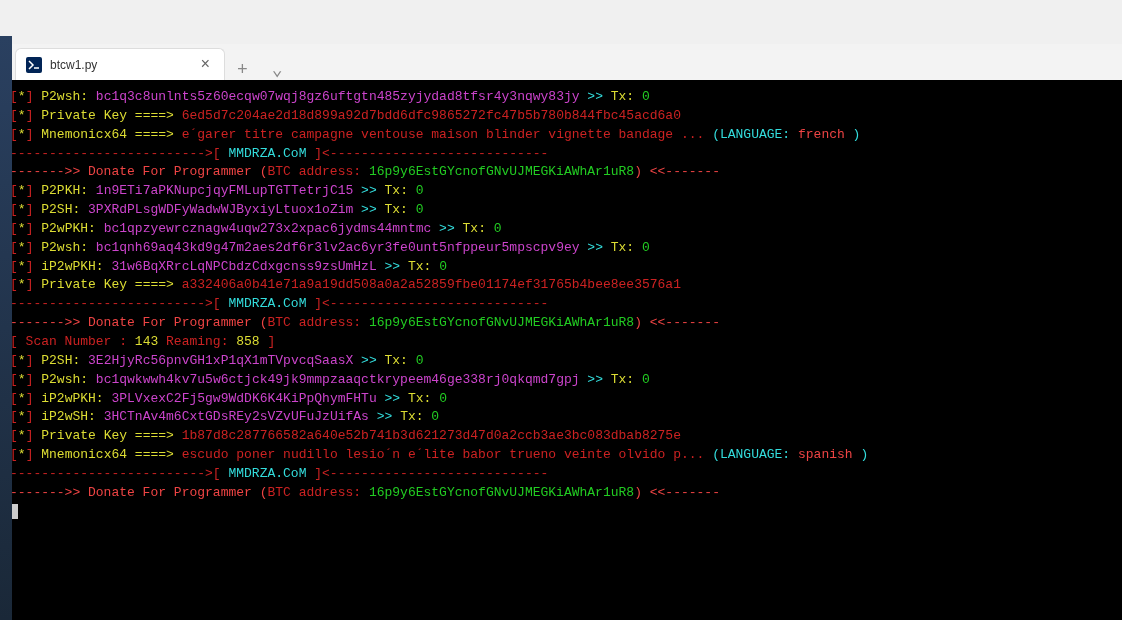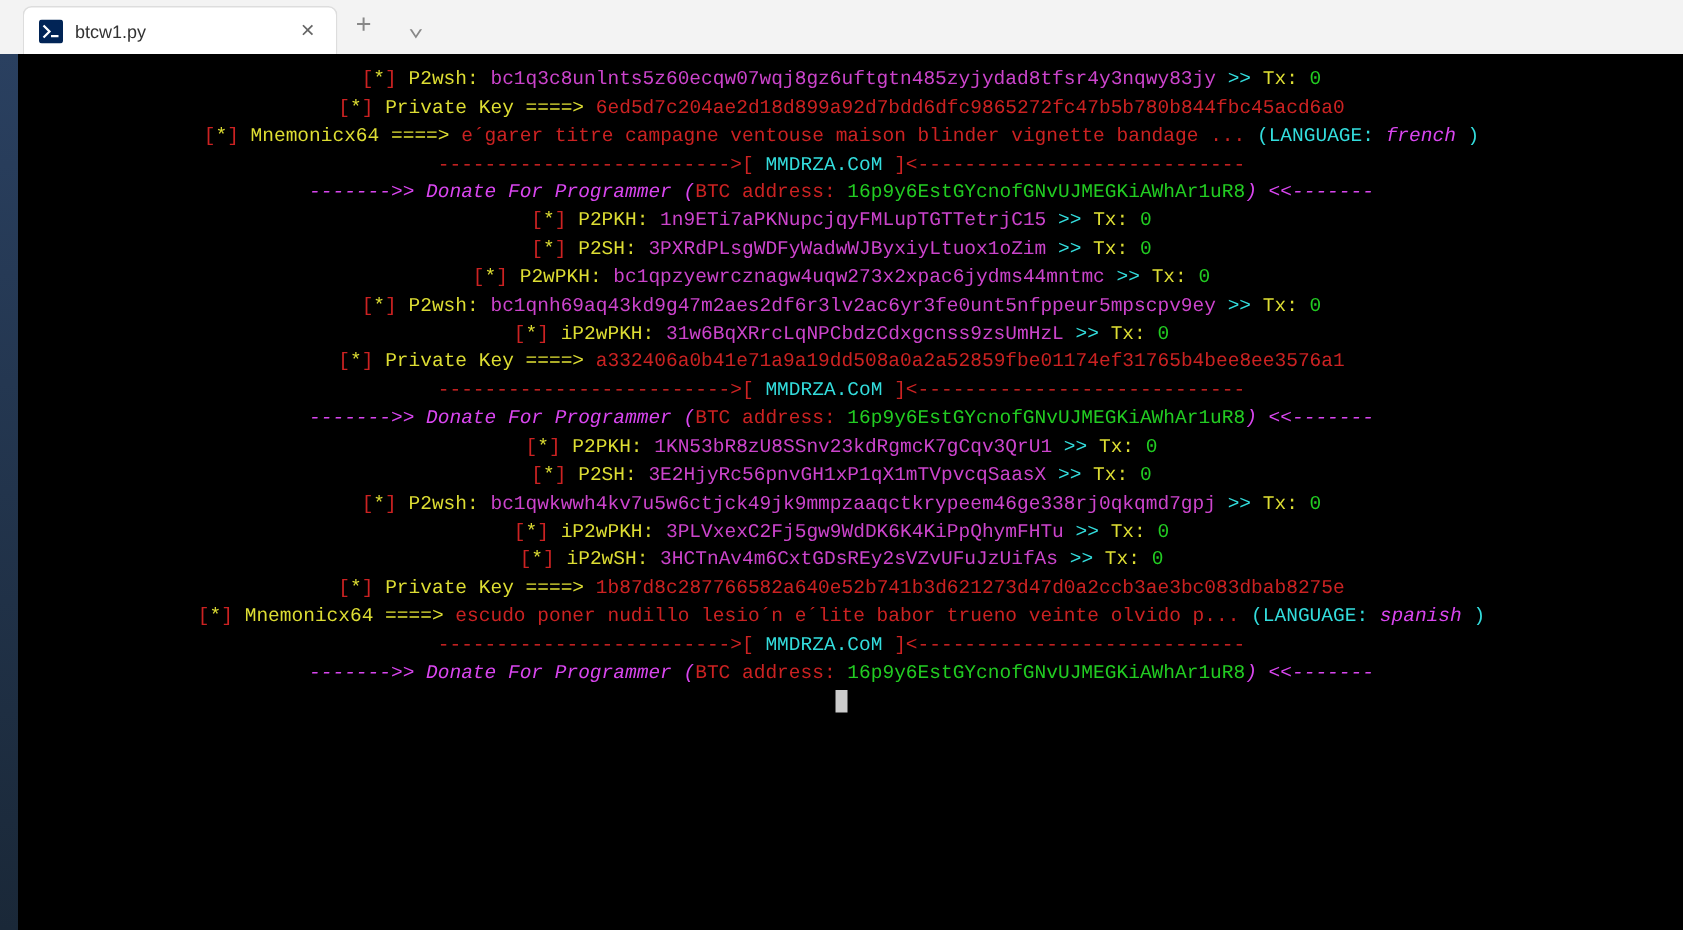--- a/index.html
+++ b/index.html
@@ -13,22 +13,23 @@
 }
 .window {
   display: flex;
   flex-direction: column;
   height: 100%;
 }
 .titlebar {
   background: #f3f3f3;
   height: 36px;
   display: flex;
-  align-items: center;
+  align-items: flex-end;
   padding-left: 15px;
+  margin-top: 44px;
 }
 .tab {
   background: #fff;
   border: 1px solid #ddd;
   border-bottom: none;
   border-radius: 6px 6px 0 0;
   padding: 6px 10px;
   display: flex;
   align-items: center;
   gap: 8px;
@@ -63,27 +64,27 @@
 }
 .terminal {
   background: #000;
   flex: 1;
   padding: 8px 10px;
   overflow: hidden;
   line-height: 1.45;
   white-space: nowrap;
   color: #ccc;
 }
-.line { display: block; text-align: center; }
+.line { display: block; }
 .red { color: #cc2222; }
 .yellow { color: #dddd33; }
 .green { color: #22cc22; }
 .magenta { color: #cc44cc; }
 .cyan { color: #33dddd; }
-.white { color: #d946ef; font-style: italic; }
+.white { color: #ef4444; }
 .cursor {
   display: inline-block;
   width: 8px;
   height: 15px;
   background: #ccc;
   vertical-align: middle;
 }
 .left-strip {
   position: absolute;
   left: 0;
@@ -122,21 +123,21 @@
       <span class="line"><span class="red">-------------------------&gt;[ </span><span class="cyan">MMDRZA.CoM</span><span class="red"> ]&lt;----------------------------</span></span>
       <span class="line"><span class="white">-------&gt;&gt; Donate For Programmer (</span><span class="red">BTC address: </span><span class="green">16p9y6EstGYcnofGNvUJMEGKiAWhAr1uR8</span><span class="white">) &lt;&lt;-------</span></span>
       <span class="line"><span class="red">[</span><span class="yellow">*</span><span class="red">]</span><span class="yellow"> P2PKH: </span><span class="magenta">1n9ETi7aPKNupcjqyFMLupTGTTetrjC15</span><span class="cyan"> &gt;&gt;</span> <span class="yellow"> Tx: </span><span class="green">0</span></span>
       <span class="line"><span class="red">[</span><span class="yellow">*</span><span class="red">]</span><span class="yellow"> P2SH: </span><span class="magenta">3PXRdPLsgWDFyWadwWJByxiyLtuox1oZim</span><span class="cyan"> &gt;&gt;</span> <span class="yellow"> Tx: </span><span class="green">0</span></span>
       <span class="line"><span class="red">[</span><span class="yellow">*</span><span class="red">]</span><span class="yellow"> P2wPKH: </span><span class="magenta">bc1qpzyewrcznagw4uqw273x2xpac6jydms44mntmc</span><span class="cyan"> &gt;&gt;</span> <span class="yellow"> Tx: </span><span class="green">0</span></span>
       <span class="line"><span class="red">[</span><span class="yellow">*</span><span class="red">]</span><span class="yellow"> P2wsh: </span><span class="magenta">bc1qnh69aq43kd9g47m2aes2df6r3lv2ac6yr3fe0unt5nfppeur5mpscpv9ey</span><span class="cyan"> &gt;&gt;</span> <span class="yellow"> Tx: </span><span class="green">0</span></span>
       <span class="line"><span class="red">[</span><span class="yellow">*</span><span class="red">]</span><span class="yellow"> iP2wPKH: </span><span class="magenta">31w6BqXRrcLqNPCbdzCdxgcnss9zsUmHzL</span><span class="cyan"> &gt;&gt;</span> <span class="yellow"> Tx: </span><span class="green">0</span></span>
       <span class="line"><span class="red">[</span><span class="yellow">*</span><span class="red">]</span><span class="yellow"> Private Key ====&gt; </span><span class="red">a332406a0b41e71a9a19dd508a0a2a52859fbe01174ef31765b4bee8ee3576a1</span></span>
       <span class="line"><span class="red">-------------------------&gt;[ </span><span class="cyan">MMDRZA.CoM</span><span class="red"> ]&lt;----------------------------</span></span>
       <span class="line"><span class="white">-------&gt;&gt; Donate For Programmer (</span><span class="red">BTC address: </span><span class="green">16p9y6EstGYcnofGNvUJMEGKiAWhAr1uR8</span><span class="white">) &lt;&lt;-------</span></span>
-      <span class="line"><span class="red">[</span><span class="yellow">*</span><span class="red">]</span><span class="yellow"> P2PKH: </span><span class="magenta">1KN53bR8zU8SSnv23kdRgmcK7gCqv3QrU1</span><span class="cyan"> &gt;&gt;</span> <span class="yellow"> Tx: </span><span class="green">0</span></span>
+      <span class="line"><span class="red">[ Scan Number : </span><span class="yellow">143</span><span class="red">      Reaming: </span><span class="yellow">858</span><span class="red"> ]</span></span>
       <span class="line"><span class="red">[</span><span class="yellow">*</span><span class="red">]</span><span class="yellow"> P2SH: </span><span class="magenta">3E2HjyRc56pnvGH1xP1qX1mTVpvcqSaasX</span><span class="cyan"> &gt;&gt;</span> <span class="yellow"> Tx: </span><span class="green">0</span></span>
       <span class="line"><span class="red">[</span><span class="yellow">*</span><span class="red">]</span><span class="yellow"> P2wsh: </span><span class="magenta">bc1qwkwwh4kv7u5w6ctjck49jk9mmpzaaqctkrypeem46ge338rj0qkqmd7gpj</span><span class="cyan"> &gt;&gt;</span> <span class="yellow"> Tx: </span><span class="green">0</span></span>
       <span class="line"><span class="red">[</span><span class="yellow">*</span><span class="red">]</span><span class="yellow"> iP2wPKH: </span><span class="magenta">3PLVxexC2Fj5gw9WdDK6K4KiPpQhymFHTu</span><span class="cyan"> &gt;&gt;</span> <span class="yellow"> Tx: </span><span class="green">0</span></span>
       <span class="line"><span class="red">[</span><span class="yellow">*</span><span class="red">]</span><span class="yellow"> iP2wSH: </span><span class="magenta">3HCTnAv4m6CxtGDsREy2sVZvUFuJzUifAs</span><span class="cyan"> &gt;&gt;</span> <span class="yellow"> Tx: </span><span class="green">0</span></span>
       <span class="line"><span class="red">[</span><span class="yellow">*</span><span class="red">]</span><span class="yellow"> Private Key ====&gt; </span><span class="red">1b87d8c287766582a640e52b741b3d621273d47d0a2ccb3ae3bc083dbab8275e</span></span>
       <span class="line"><span class="red">[</span><span class="yellow">*</span><span class="red">]</span><span class="yellow"> Mnemonicx64 ====&gt; </span><span class="red">escudo poner nudillo lesio´n e´lite babor trueno veinte olvido p...</span><span class="cyan">  (LANGUAGE: </span><span class="white">spanish </span><span class="cyan">)</span></span>
       <span class="line"><span class="red">-------------------------&gt;[ </span><span class="cyan">MMDRZA.CoM</span><span class="red"> ]&lt;----------------------------</span></span>
       <span class="line"><span class="white">-------&gt;&gt; Donate For Programmer (</span><span class="red">BTC address: </span><span class="green">16p9y6EstGYcnofGNvUJMEGKiAWhAr1uR8</span><span class="white">) &lt;&lt;-------</span></span>
       <span class="line"><span class="cursor"></span></span>
     </div>

